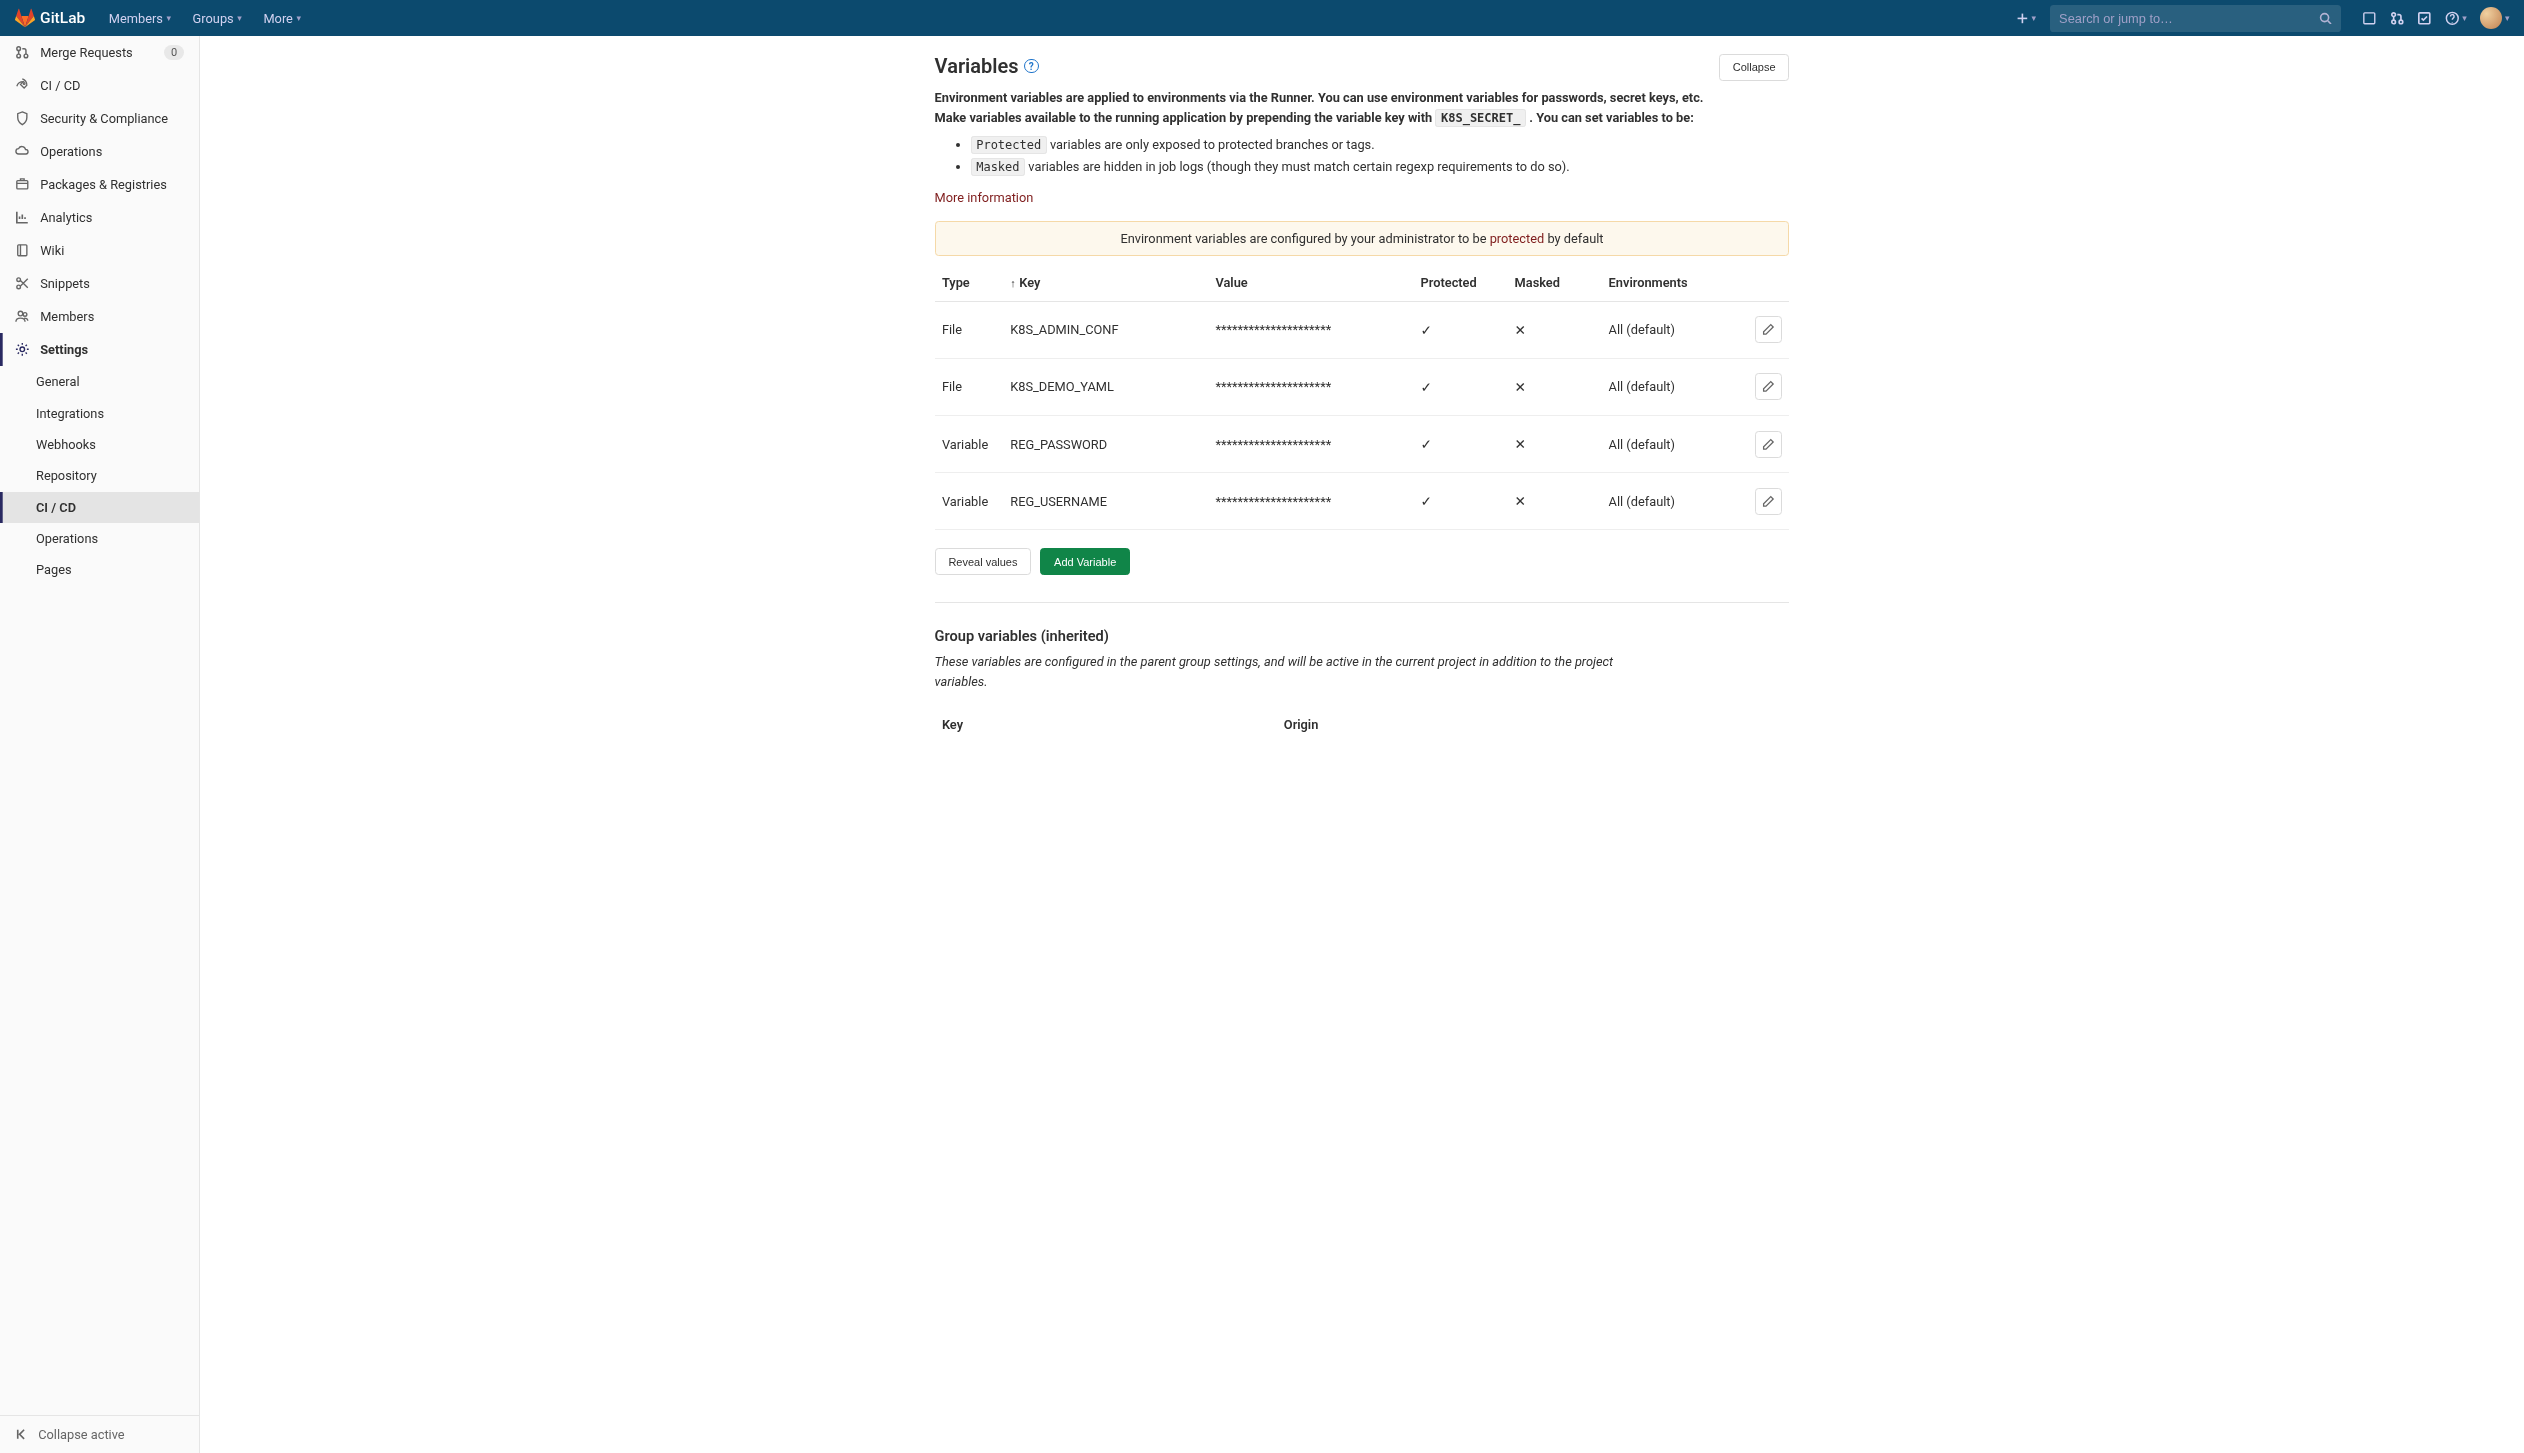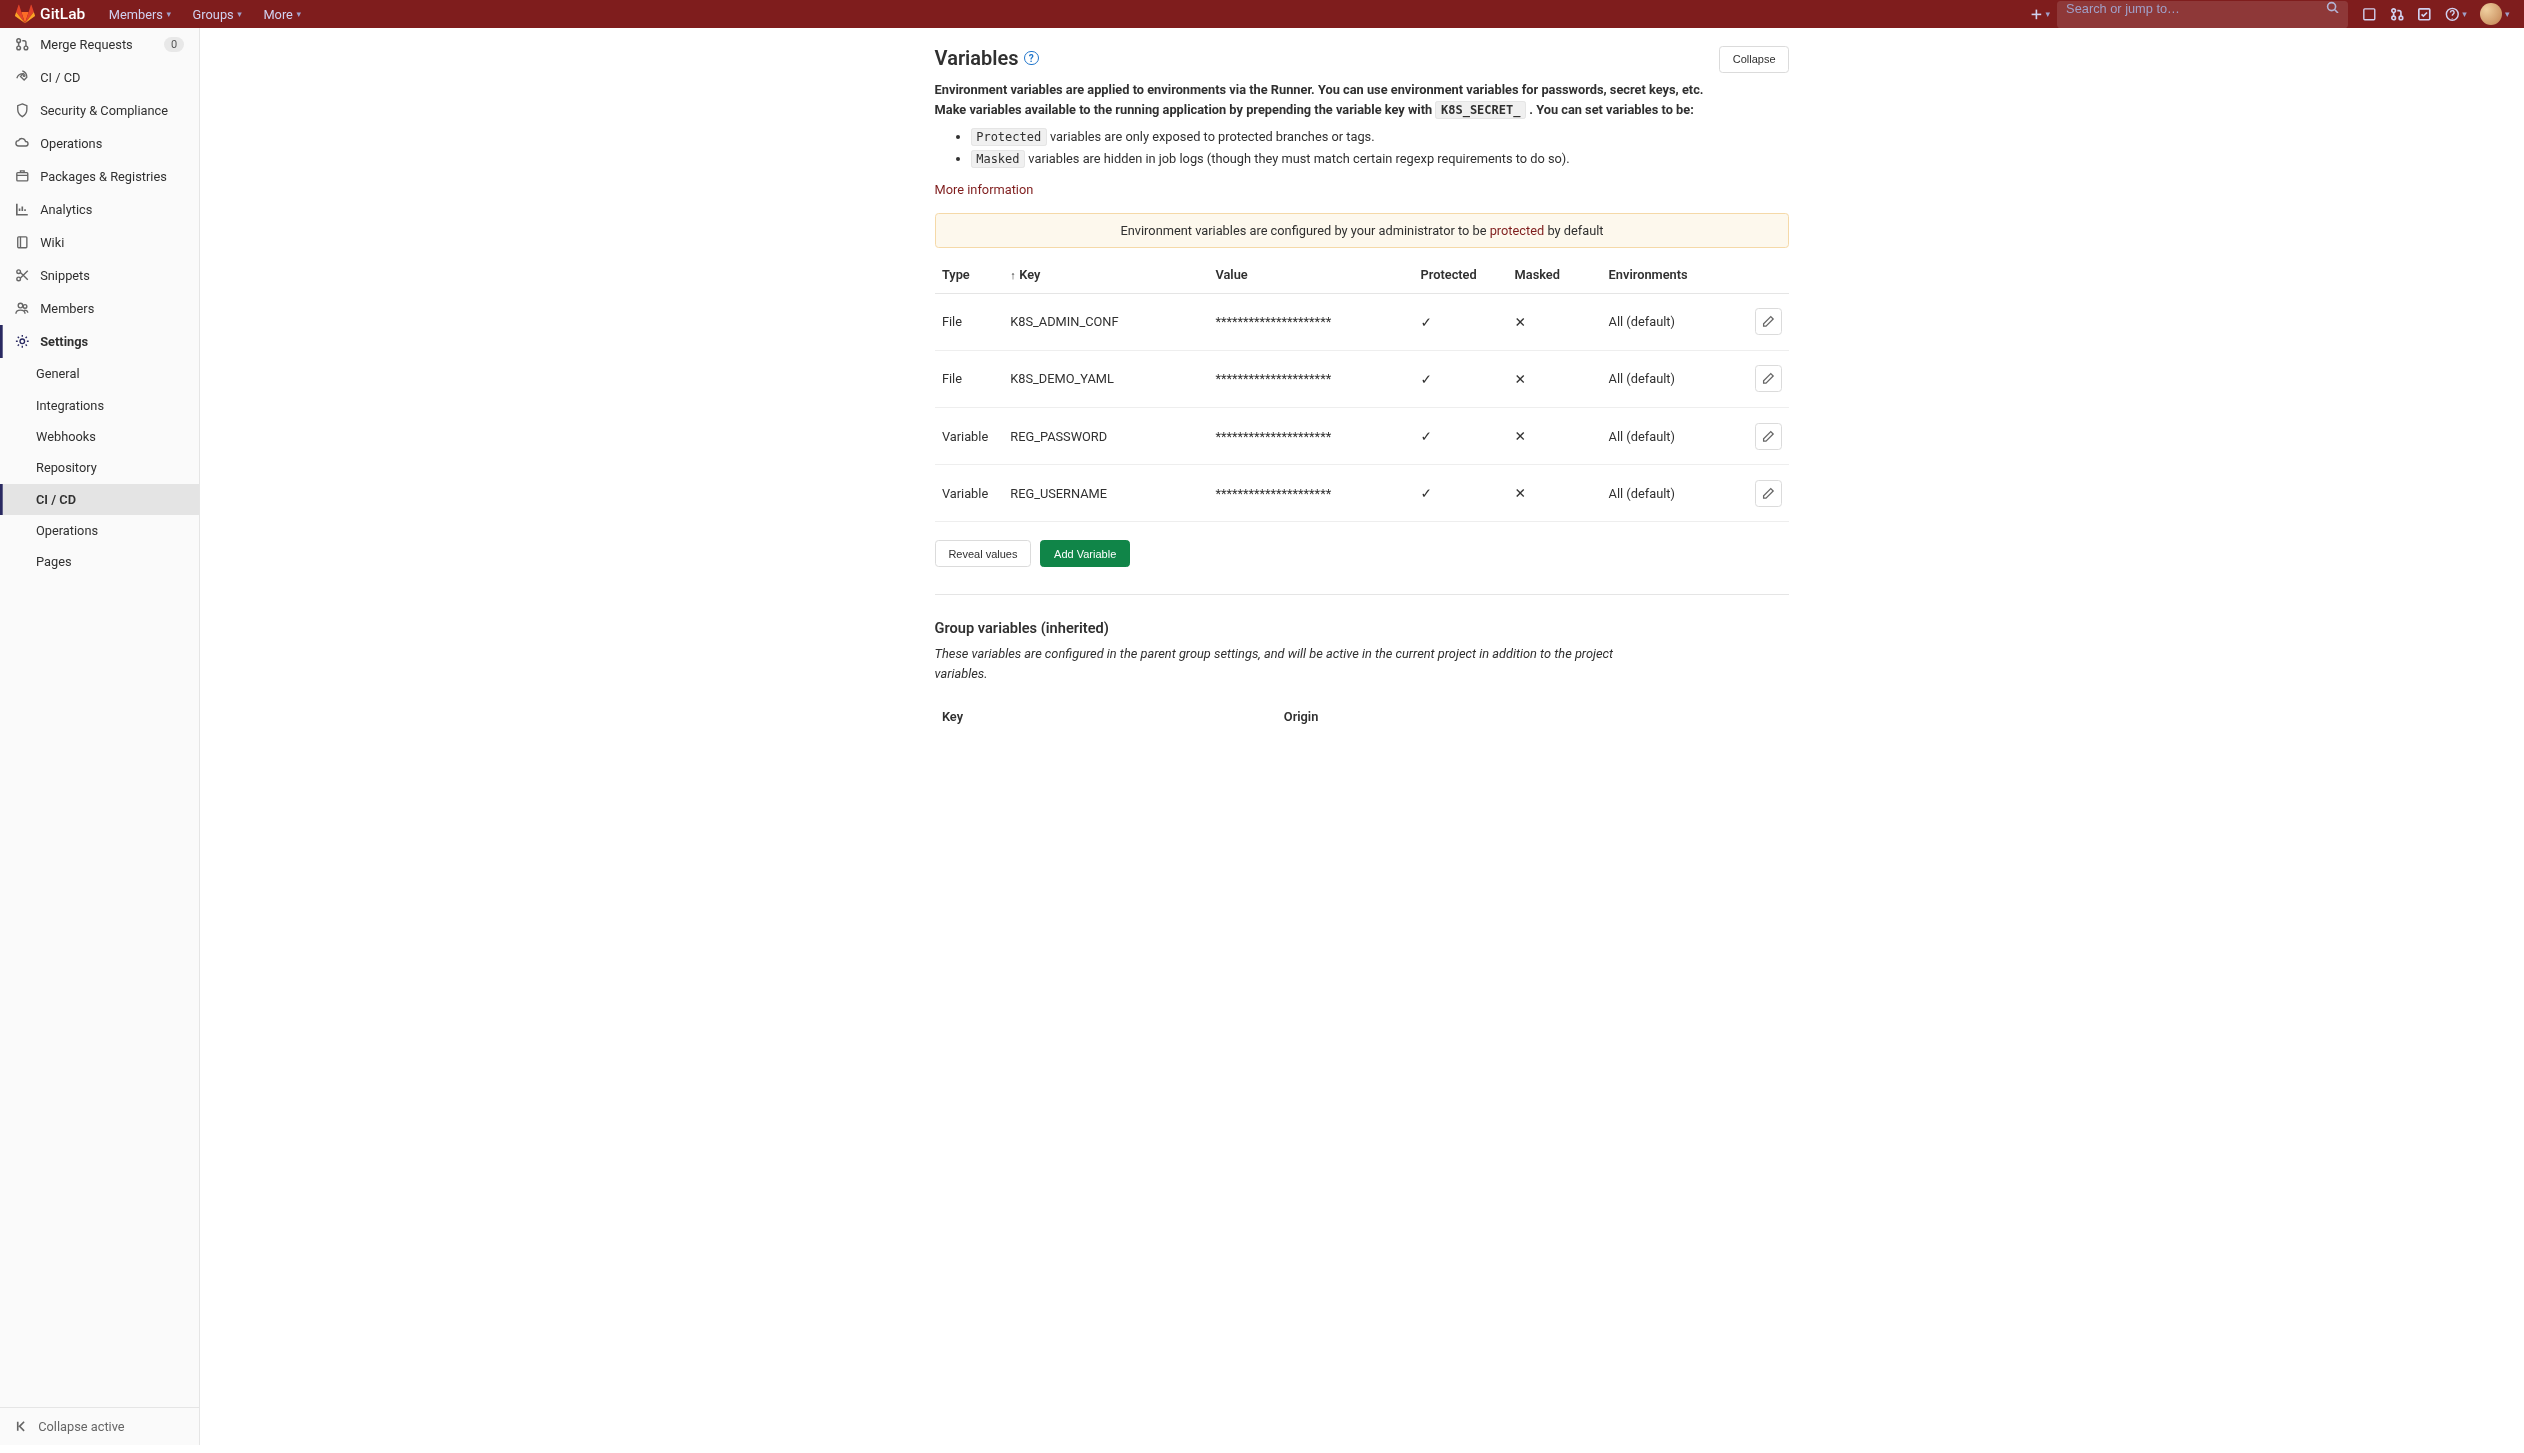--- a/index.html
+++ b/index.html
@@ -1,24 +1,24 @@
 <!DOCTYPE html>
 <html style="font-size:14.6px"><head>
 <meta charset="utf-8">
 <style>
 * { box-sizing: border-box; margin: 0; padding: 0; }
 body { font-family: -apple-system, BlinkMacSystemFont, "Segoe UI", Roboto, sans-serif; font-size: 12.8px; color: #303030; background: #fff; }
-.topbar { background: #7f1d1d; height: 28px; display: flex; align-items: center; padding: 0 14.6px; color: #fff; }
+.topbar { background: #0c4a6e; height: 36px; display: flex; align-items: center; padding: 0 14.6px; color: #fff; }
 .logo { display: flex; align-items: center; gap: 5.5px; margin-right: 14.6px; }
 .logo-mark { width: 20px; height: 20px; }
 .logo-text { font-size: 15.5px; font-weight: 500; color: #fff; }
 .nav-items { display: flex; align-items: center; gap: 3.6px; }
 .nav-item { display: flex; align-items: center; gap: 3.6px; padding: 5.5px 9px; color: #d1d1f0; cursor: pointer; font-size: 12.8px; }
 .spacer { flex: 1; }
-.search-box { background: rgba(255,255,255,0.12); border-radius: 3.6px; width: 291px; height: 27px; display: flex; align-items: flex-start; padding: 0 9px; color: #b3b3d4; margin: 0 7px; gap: 48px; }
+.search-box { background: rgba(255,255,255,0.12); border-radius: 3.6px; width: 291px; height: 27px; display: flex; align-items: center; padding: 0 9px; color: #b3b3d4; margin: 0 14px; gap: 48px; }
 .search-box input { background: transparent; border: none; outline: none; color: #d1d1f0; flex: 1; font-size: 12.8px; }
 .search-box input::placeholder { color: #a0a0c8; }
 .top-icons { display: flex; align-items: center; gap: 12.8px; margin-left: 7.3px; }
 .top-icon { color: #d1d1f0; cursor: pointer; display: flex; align-items: center; }
 .avatar { width: 22px; height: 22px; border-radius: 50%; background: radial-gradient(circle at 30% 30%, #f0d0a0, #c08050); }
 .chev { font-size: 9px; color: #a0a0c8; }
 
 .layout { display: flex; height: calc(100vh - 36px); }
 .sidebar { width: 200px; background: #fafafa; border-right: 0.9px solid #e5e5e5; display: flex; flex-direction: column; position: relative; }
 .sidebar-scroll { flex: 1; overflow-y: auto; }

